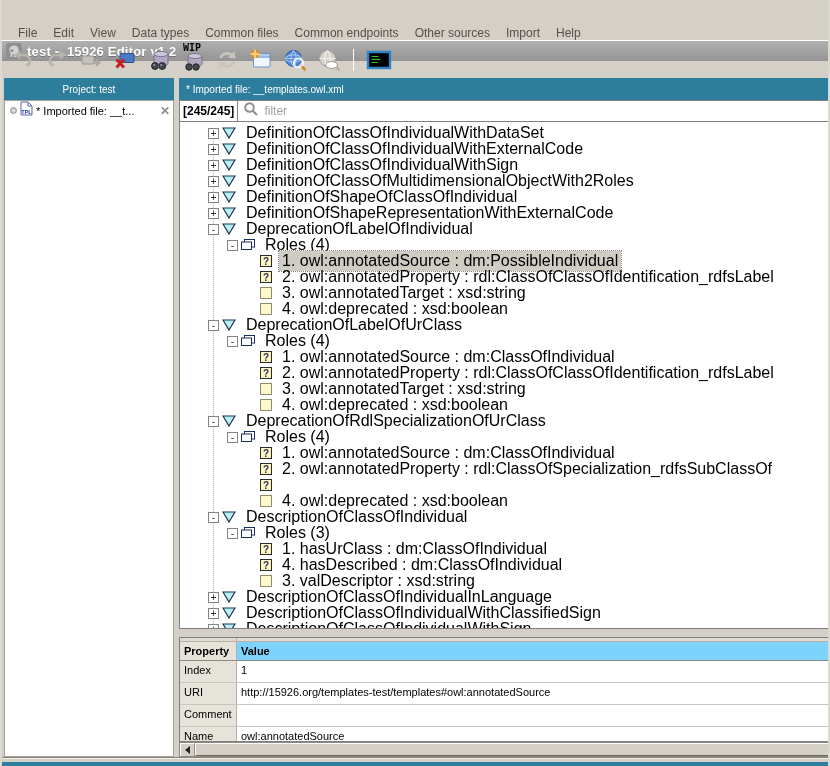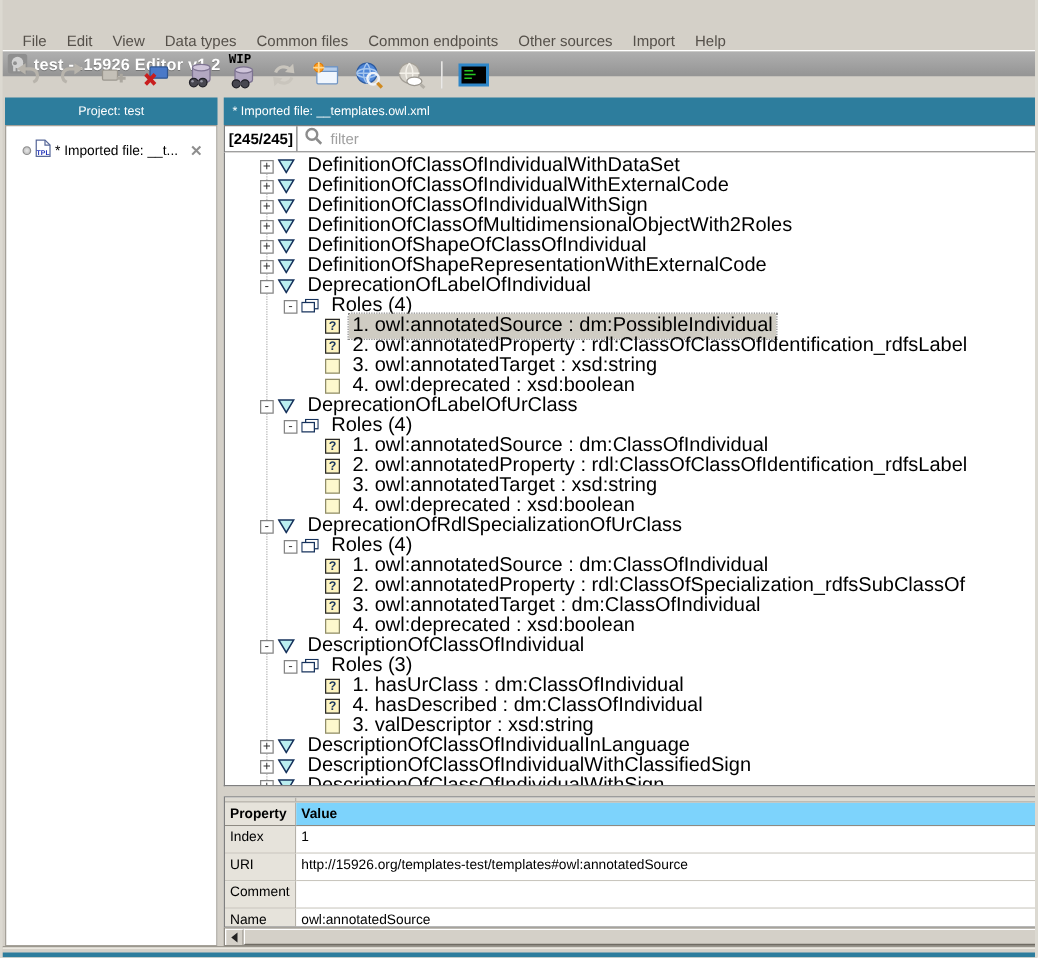--- a/index.html
+++ b/index.html
@@ -29,21 +29,21 @@
   .tsep { width:1px; height:22px; background:#9a968e; border-right:1px solid #fff; margin:0 3px; }
   .wip-label { position:absolute; top:-4px; left:3px; font-family:"DejaVu Sans Mono", monospace;
     font-size:10px; font-weight:bold; color:#000; background:transparent; line-height:10px; }
 
   
   .teal-hd { background:#2d7d9d; color:#fff; font-size:10px; height:22px; display:flex; align-items:center; }
 
   .sidebar-header { position:absolute; left:2px; top:78px; width:170px; justify-content:center; }
   .sidebar-body { position:absolute; left:2px; top:100px; width:170px; height:657px; background:#fff;
     border:1px solid #a5a199; }
-  .side-tab { display:flex; align-items:center; height:19px; padding:0 11px; margin-top:10px; }
+  .side-tab { display:flex; align-items:center; height:19px; padding:0 3px; margin-top:0; }
   .bullet { width:7px; height:7px; border-radius:50%; background:radial-gradient(#e8e8e8,#b8b8b8);
     border:1px solid #8f8f8f; margin:0 3px 0 2px; flex:none; }
   .side-tab .lbl { font-size:11px; color:#000; white-space:nowrap; overflow:hidden; flex:1; margin-left:3px; }
   .tab-close { color:#8e8e8e; font-size:12px; font-weight:bold; margin-left:2px; cursor:default; flex:none; }
 
   .vsplit { position:absolute; left:172px; top:78px; width:5px; height:679px; }
 
   .main-header { position:absolute; left:177px; top:78px; width:651px; padding-left:7px; }
 
   
@@ -482,21 +482,20 @@
           <span class="qbox">?</span>
         </span>
         <span class="tlabel">2. owl:annotatedProperty : rdl:ClassOfSpecialization_rdfsSubClassOf</span>
       </div>
       <div class="trow">
         <span class="sp" style="width: 66px;"></span>
         <span class="noebox"></span>
         <span class="ticon">
           <span class="qbox">?</span>
         </span>
-        <span class="tlabel">3. owl:annotatedTarget : dm:ClassOfIndividual</span>
       </div>
       <div class="trow">
         <span class="sp" style="width: 66px;"></span>
         <span class="noebox"></span>
         <span class="ticon">
           <span class="litbox"></span>
         </span>
         <span class="tlabel">4. owl:deprecated : xsd:boolean</span>
       </div>
       <div class="trow">

